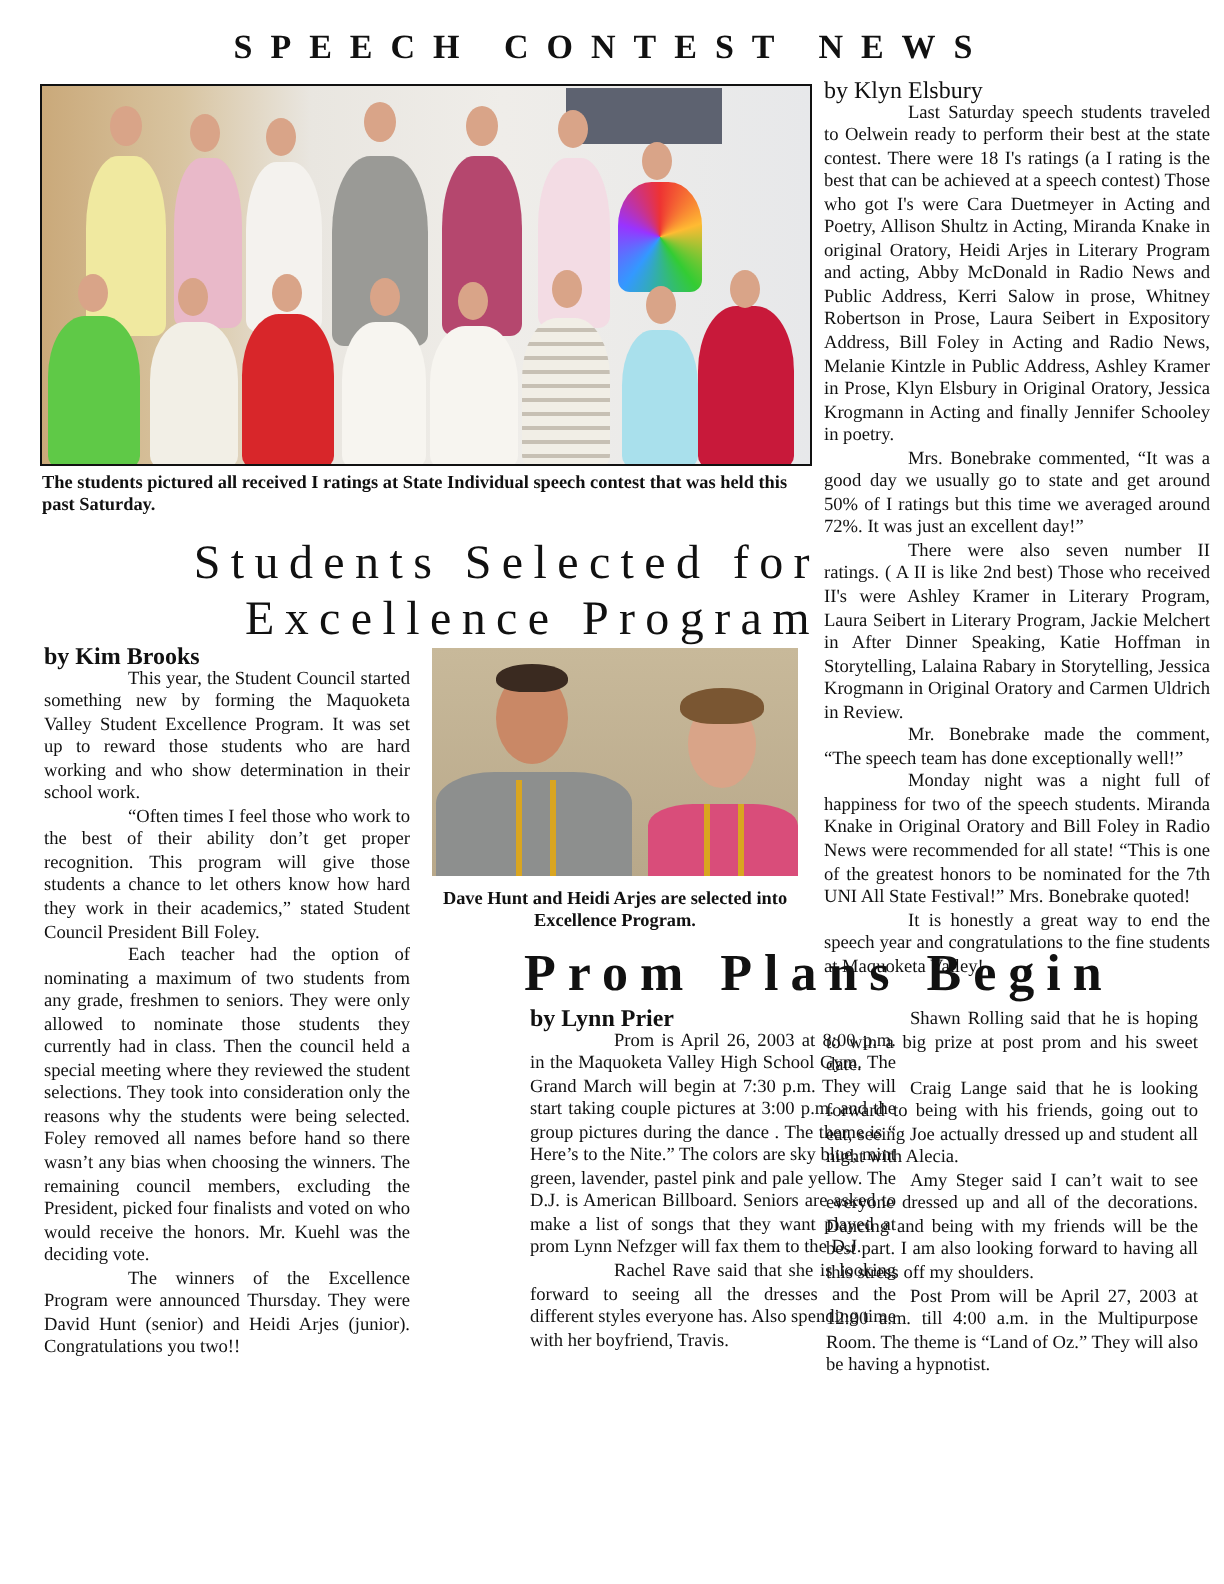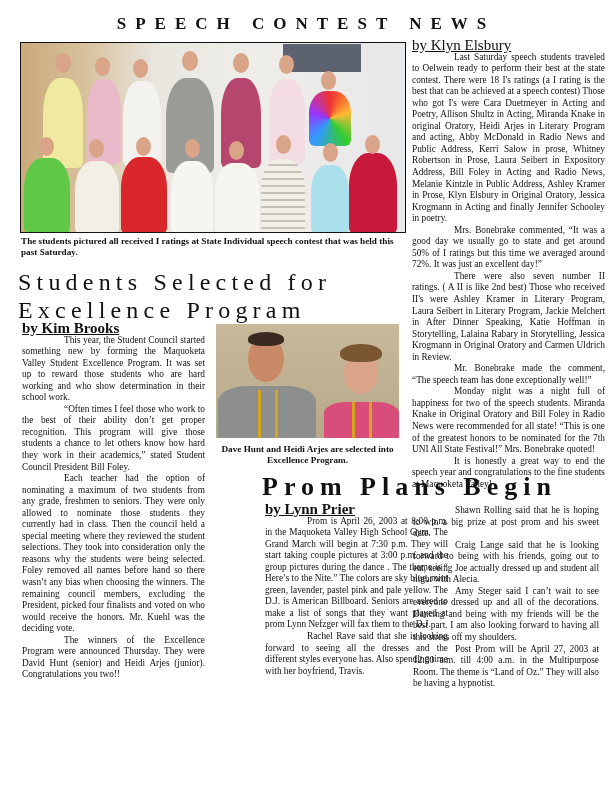--- a/index.html
+++ b/index.html
@@ -1,24 +1,24 @@
 <!DOCTYPE html>
 <html><head>
 <meta charset="utf-8">
 <style>
   html, body { margin:0; padding:0; background:#ffffff; }
   body { width:612px; height:792px; position:relative; overflow:hidden; font-family:"Liberation Serif", serif; color:#111; }
   .abs { position:absolute; }
   .masthead { left:0; top:14px; width:612px; text-align:center; font-weight:bold; font-size:17px; letter-spacing:9px; }
   .body-text { font-size:9.3px; line-height:11.55px; text-align:justify; margin:0; }
   .body-text p { margin:0; text-indent:42px; }
-  .byline { font-weight:bold; font-size:15px; line-height:11.5px;text-decoration:underline; }
+  .byline { font-weight:bold; font-size:12px; line-height:11.5px; }
   .byline.light { font-weight:normal; }
   .caption { font-weight:bold; font-size:9.2px; line-height:11px; }
-  .headline { font-size:24px; letter-spacing:5.2px; text-align:left; line-height:28px; font-weight:normal; }
+  .headline { font-size:24px; letter-spacing:5.2px; text-align:right; line-height:28px; font-weight:normal; }
   .headline2 { font-size:26px; letter-spacing:6px; font-weight:bold; line-height:26px; }
   .photo { border:1.5px solid #111; box-sizing:border-box; overflow:hidden; }
   .group-photo { left:20px; top:42px; width:386px; height:191px;
     background:
       linear-gradient(90deg, #caa97a 0%, #d8c4a0 18%, #e9e6e0 35%, #efede9 60%, #e7e8ea 100%); }
   .wall-sign { left:262px; top:1px; width:78px; height:28px; background:#5d6270; }
   .person { position:absolute; border-radius:40% 40% 6px 6px; }
   .head { position:absolute; border-radius:50%; background:#d9a488; }
   .hair { position:absolute; border-radius:50% 50% 40% 40%; }
   .duo-photo { left:216px; top:324px; width:183px; height:114px; background:linear-gradient(180deg,#c8b99a,#b8a88a); }

